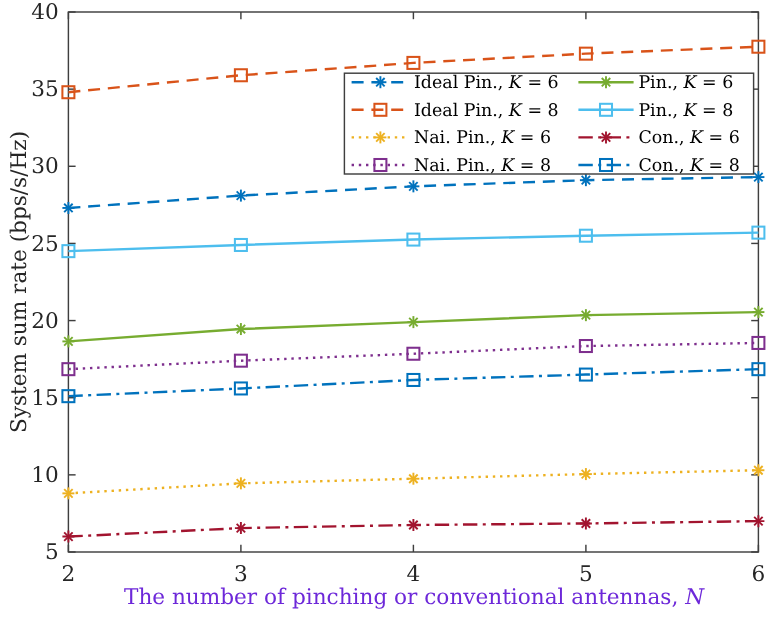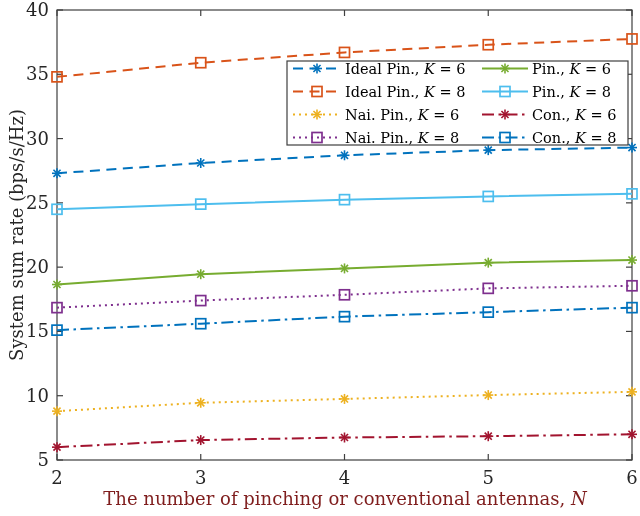--- a/index.html
+++ b/index.html
@@ -10,21 +10,21 @@
   .figure svg{position:absolute;left:0;top:0;}
   svg text{font-family:"DejaVu Serif","Liberation Serif",serif;}
   .ylabel{
     position:absolute;left:16px;top:235px;
     transform:translate(-50%,-50%) rotate(-90deg);
     font-size:18px;color:#262626;white-space:nowrap;
   }
   .xlabel{
     position:absolute;left:345px;top:498px;
     transform:translate(-50%,-50%);
-    font-size:18px;color:#7f1d1d;white-space:nowrap;
+    font-size:18px;color:#6d28d9;white-space:nowrap;
   }
   .xlabel .var{font-style:italic;}
 </style>
 </head>
 <body>
 
 <div class="figure">
   <svg id="chart" width="640" height="516" viewBox="0 0 640 516">
       <rect x="57" y="10" width="575" height="450" fill="none" stroke="#3f3f3f" stroke-width="1.2"></rect>
       <line x1="57" y1="460" x2="57" y2="454" stroke="#3f3f3f" stroke-width="1.2"></line>

